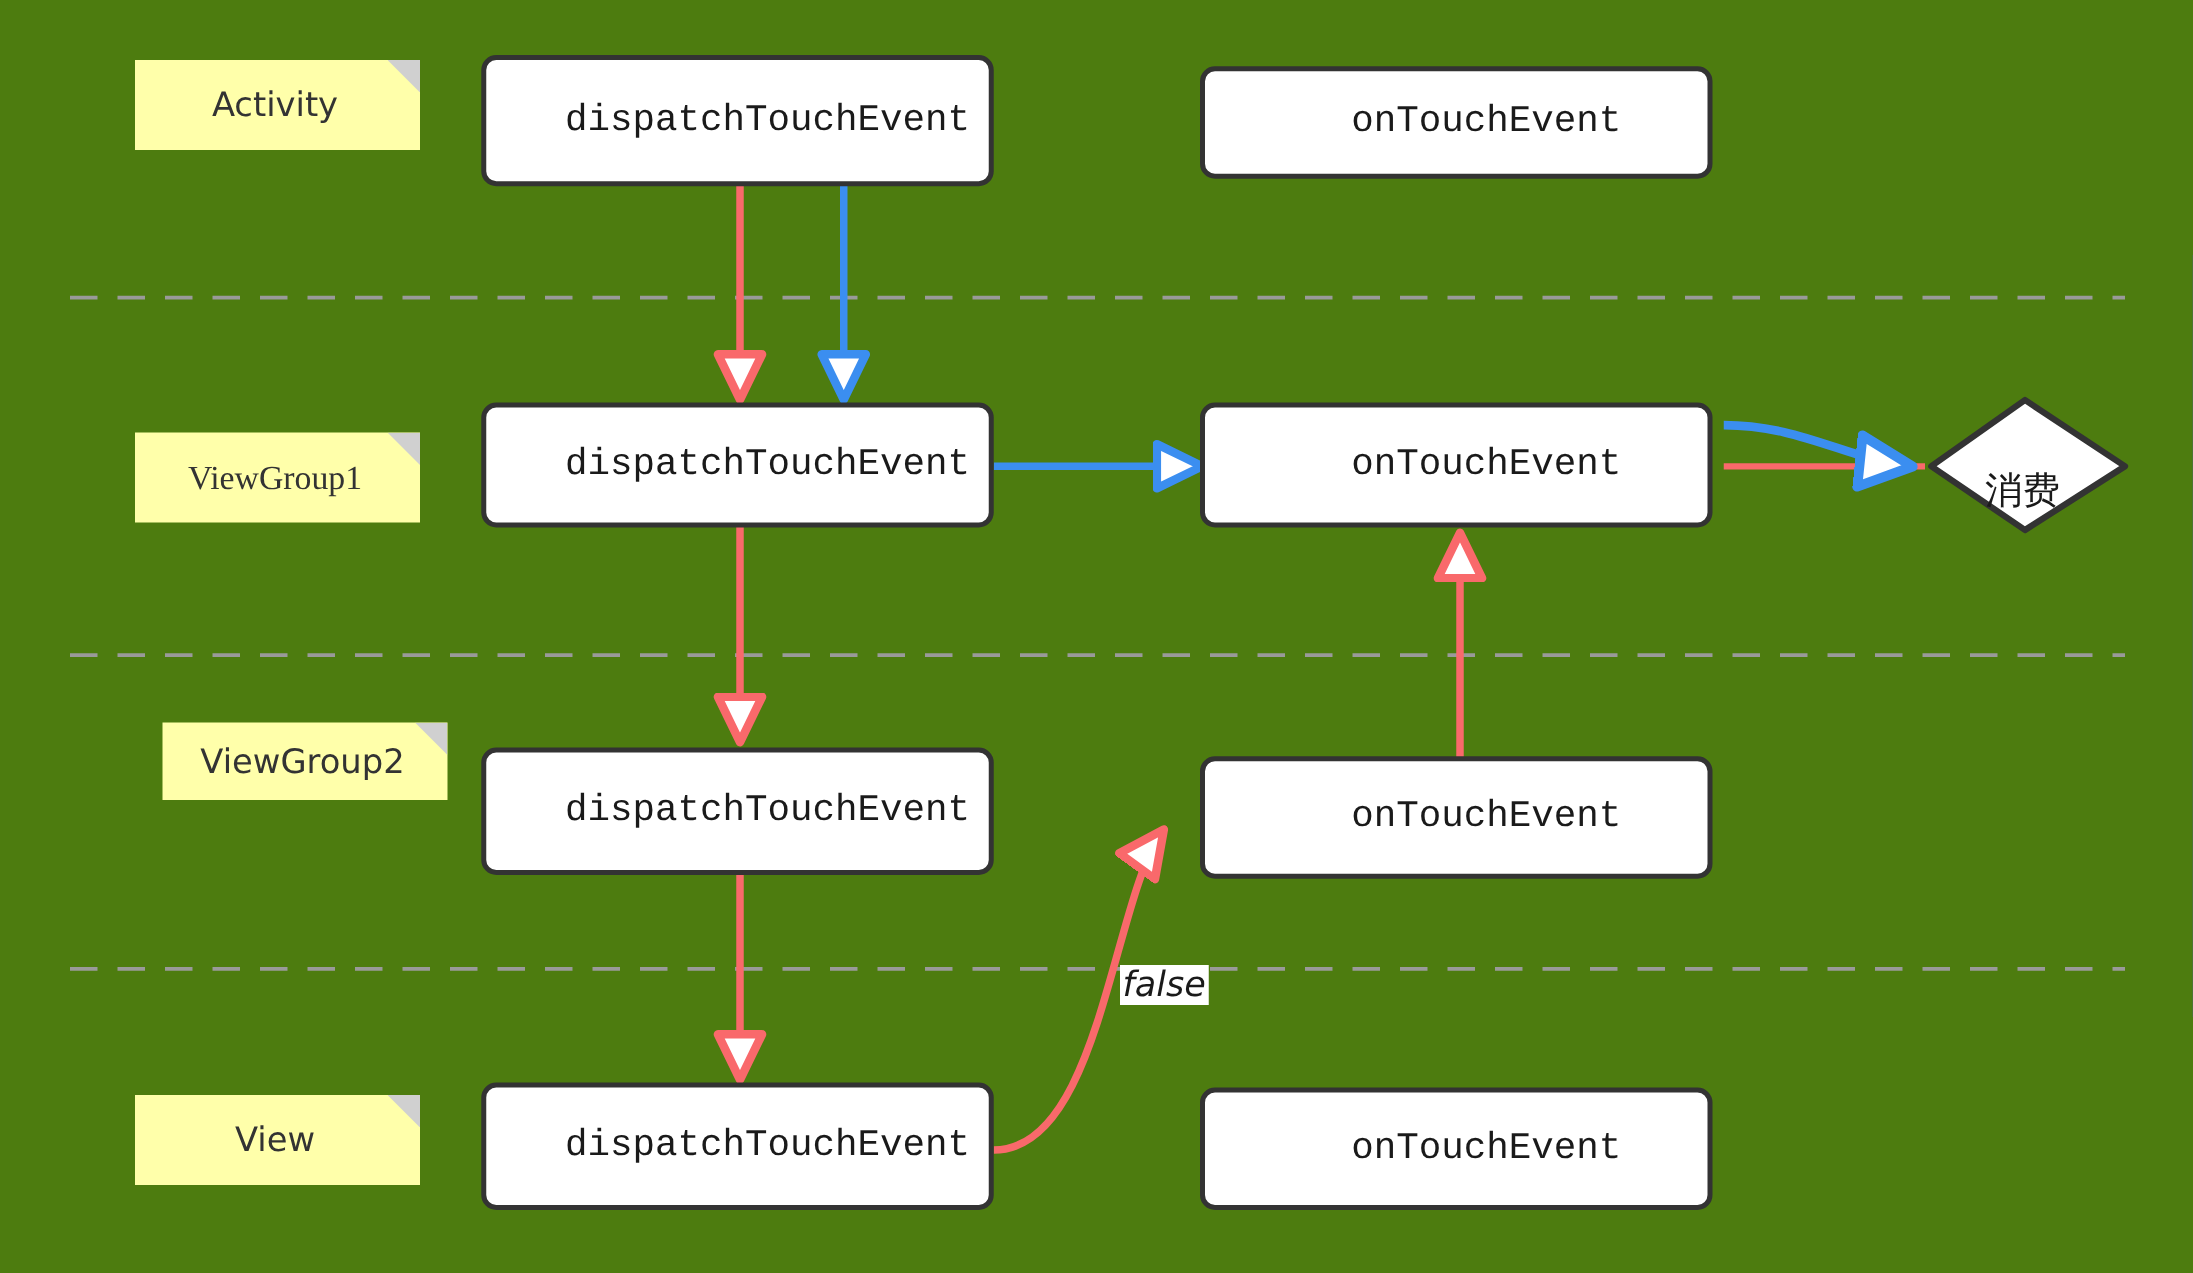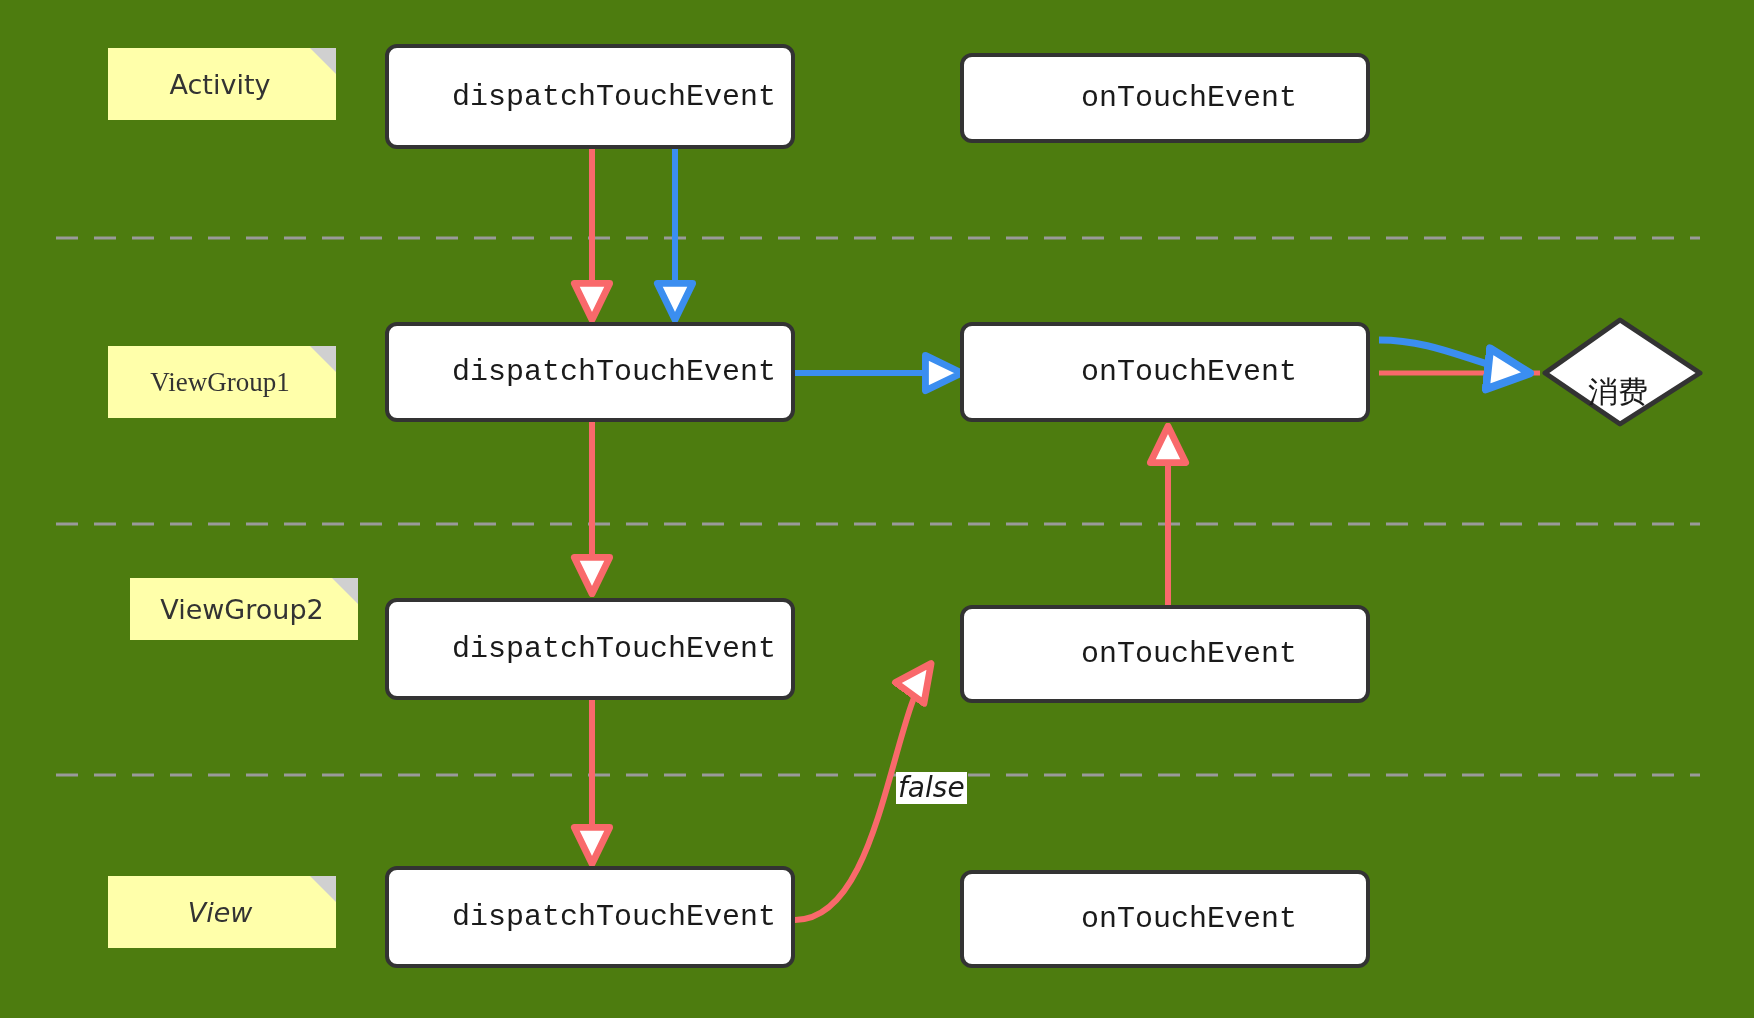--- a/index.html
+++ b/index.html
@@ -138,21 +138,21 @@
   <div class="note" style="left:108px; top:346px; width:228px; height:72px;font-family:Liberation Serif, serif;">
     <span class="fold"></span>
     <span class="note-label">ViewGroup1</span>
   </div>
 
   <div class="note" style="left:118px; top:578px; width:228px; height:62px;margin-left:12px;">
     <span class="fold"></span>
     <span class="note-label">ViewGroup2</span>
   </div>
 
-  <div class="note" style="left:108px; top:876px; width:228px; height:72px;font-style:italic;">
+  <div class="note" style="left:108px; top:876px; width:228px; height:72px;">
     <span class="fold"></span>
     <span class="note-label">View</span>
   </div>
 
   <div class="box" style="left:385px; top:44px; width:410px; height:105px;">
     <span>dispatchTouchEvent</span>
   </div>
 
   <div class="box" style="left:960px; top:53px; width:410px; height:90px;">
     <span>onTouchEvent</span>

